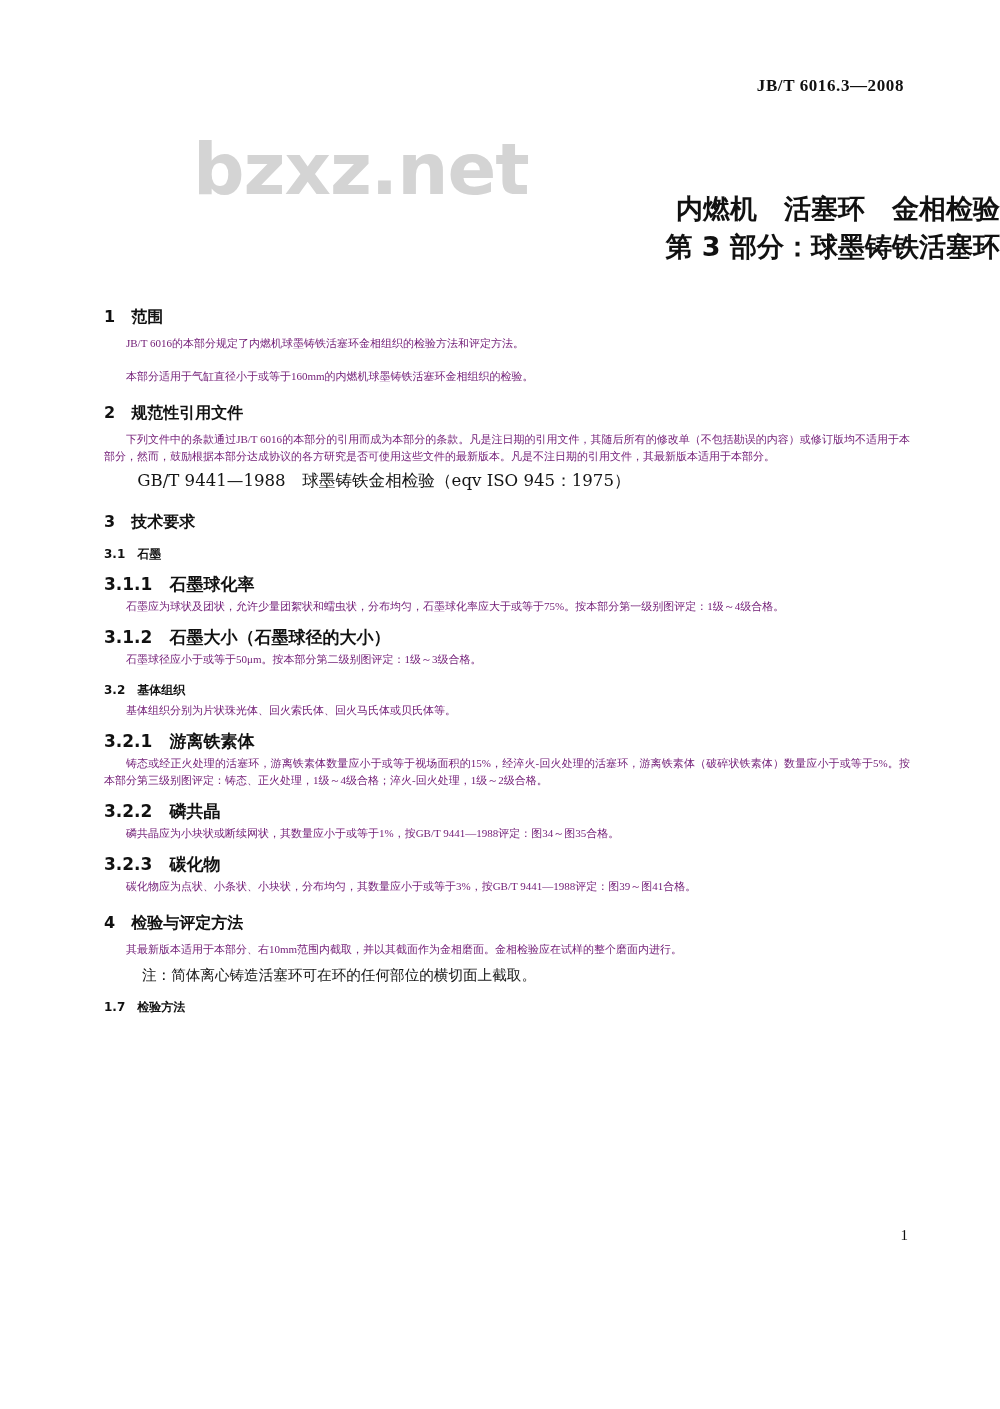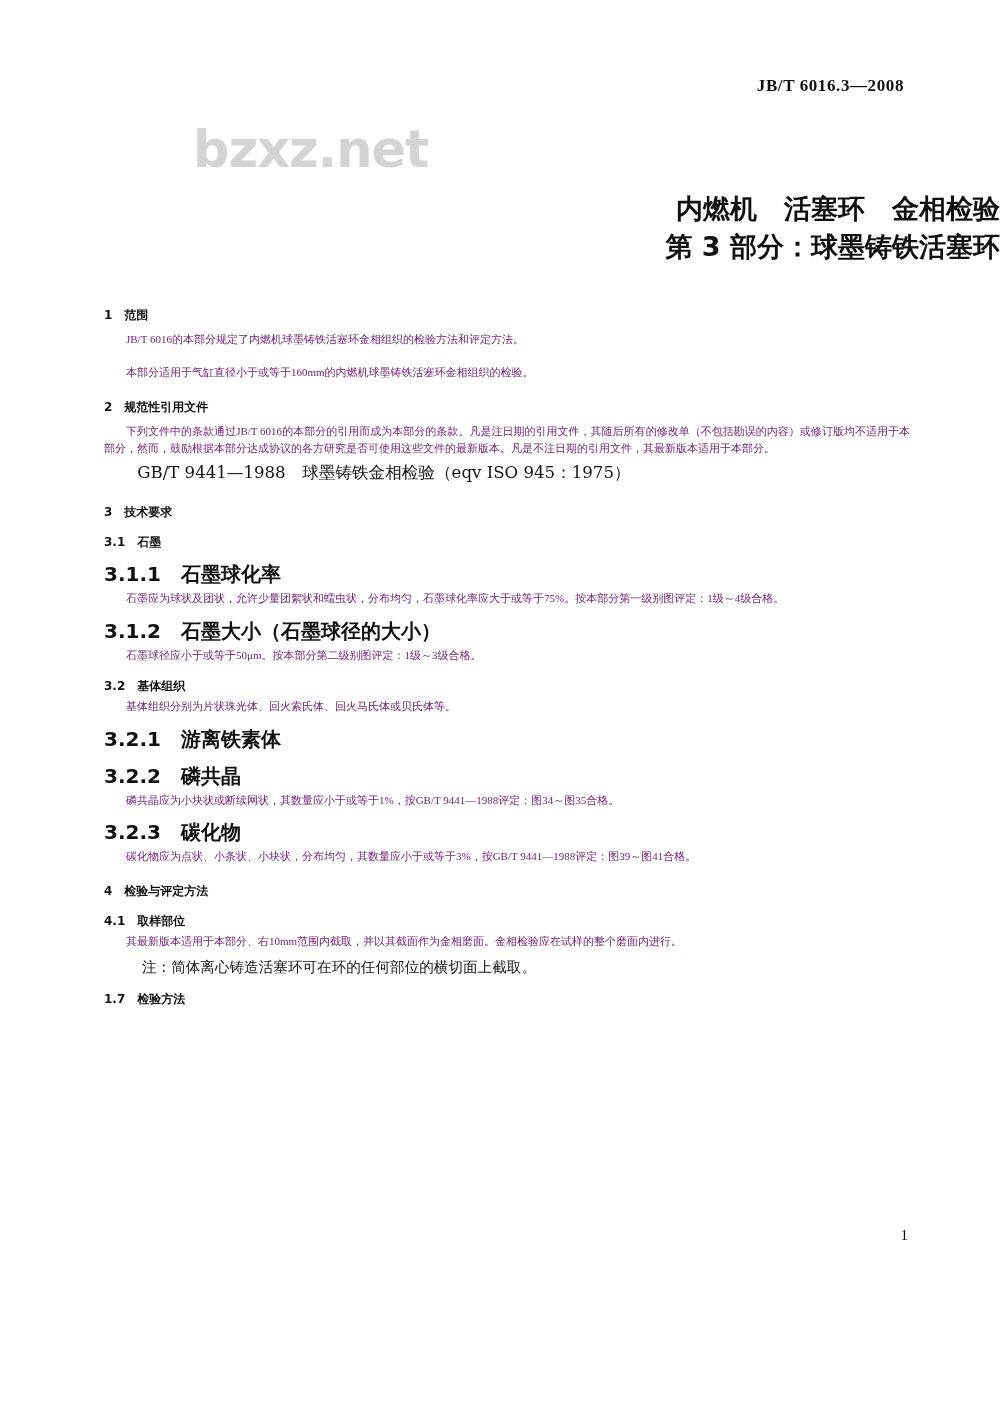--- a/index.html
+++ b/index.html
@@ -27,23 +27,23 @@
     font-weight: bold;
     letter-spacing: 0.6px;
     color: #111;
     white-space: nowrap;
   }
 
   
   .watermark {
     position: absolute;
     left: 193px;
-    top: 124px;
+    top: 133px;
     font-family: "DejaVu Sans", "Liberation Sans", sans-serif;
-    font-size: 51px;
+    font-size: 72px;
     font-weight: bold;
     letter-spacing: -1px;
     color: #d4d4d4;
     user-select: none;
     pointer-events: none;
     z-index: 0;
     line-height: 1;
   }
 
   
@@ -72,23 +72,23 @@
     width: 806px;
     z-index: 2;
   }
 
   .h1, .h2, .h3 {
     font-family: "DejaVu Sans", "Liberation Sans", sans-serif;
     font-weight: bold;
     color: #111;
     white-space: pre;
   }
-  .h1 { font-size: 12px; margin: 17px 0 7px 0; }
+  .h1 { font-size: 16px; margin: 17px 0 7px 0; }
   .h2 { font-size: 12px;   margin: 13px 0 3px 0; }
-  .h3 { font-size: 20px;   margin: 10px 0 2px 0; }
+  .h3 { font-size: 17px;   margin: 10px 0 2px 0; }
 
   .h1:first-child { margin-top: 0; }
 
   p.para {
     font-family: Liberation Serif, serif;
     font-size: 11px;
     line-height: 1.62;
     margin: 2px 0 2px 0;
     text-align: justify;
     text-justify: inter-ideograph;
@@ -157,30 +157,30 @@
     <div class="h3">3.1.1　石墨球化率</div>
     <p class="para">石墨应为球状及团状，允许少量团絮状和蠕虫状，分布均匀，石墨球化率应大于或等于75%。按本部分第一级别图评定：1级～4级合格。</p>
 
     <div class="h3">3.1.2　石墨大小（石墨球径的大小）</div>
     <p class="para">石墨球径应小于或等于50μm。按本部分第二级别图评定：1级～3级合格。</p>
 
     <div class="h2">3.2　基体组织</div>
     <p class="para">基体组织分别为片状珠光体、回火索氏体、回火马氏体或贝氏体等。</p>
 
     <div class="h3">3.2.1　游离铁素体</div>
+    <p class="para">铸态或经正火处理的活塞环，游离铁素体数量应小于或等于视场面积的15%，经淬火-回火处理的活塞环，游离铁素体（破碎状铁素体）数量应小于或等于5%。按本部分第三级别图评定：铸态、正火处理，1级～4级合格；淬火-回火处理，1级～2级合格。</p>
 
     <div class="h3">3.2.2　磷共晶</div>
     <p class="para">磷共晶应为小块状或断续网状，其数量应小于或等于1%，按GB/T 9441—1988评定：图34～图35合格。</p>
 
     <div class="h3">3.2.3　碳化物</div>
     <p class="para">碳化物应为点状、小条状、小块状，分布均匀，其数量应小于或等于3%，按GB/T 9441—1988评定：图39～图41合格。</p>
 
     <div class="h1">4　检验与评定方法</div>
 
-    <div class="h2">4.1　取样部位</div>
     <p class="para">其最新版本适用于本部分、右10mm范围内截取，并以其截面作为金相磨面。金相检验应在试样的整个磨面内进行。</p>
     <p class="note">注：简体离心铸造活塞环可在环的任何部位的横切面上截取。</p>
 
     <div class="h2">1.7　检验方法</div>
 
   </div>
 
   <div class="page-number">1</div>
 
 </div>

